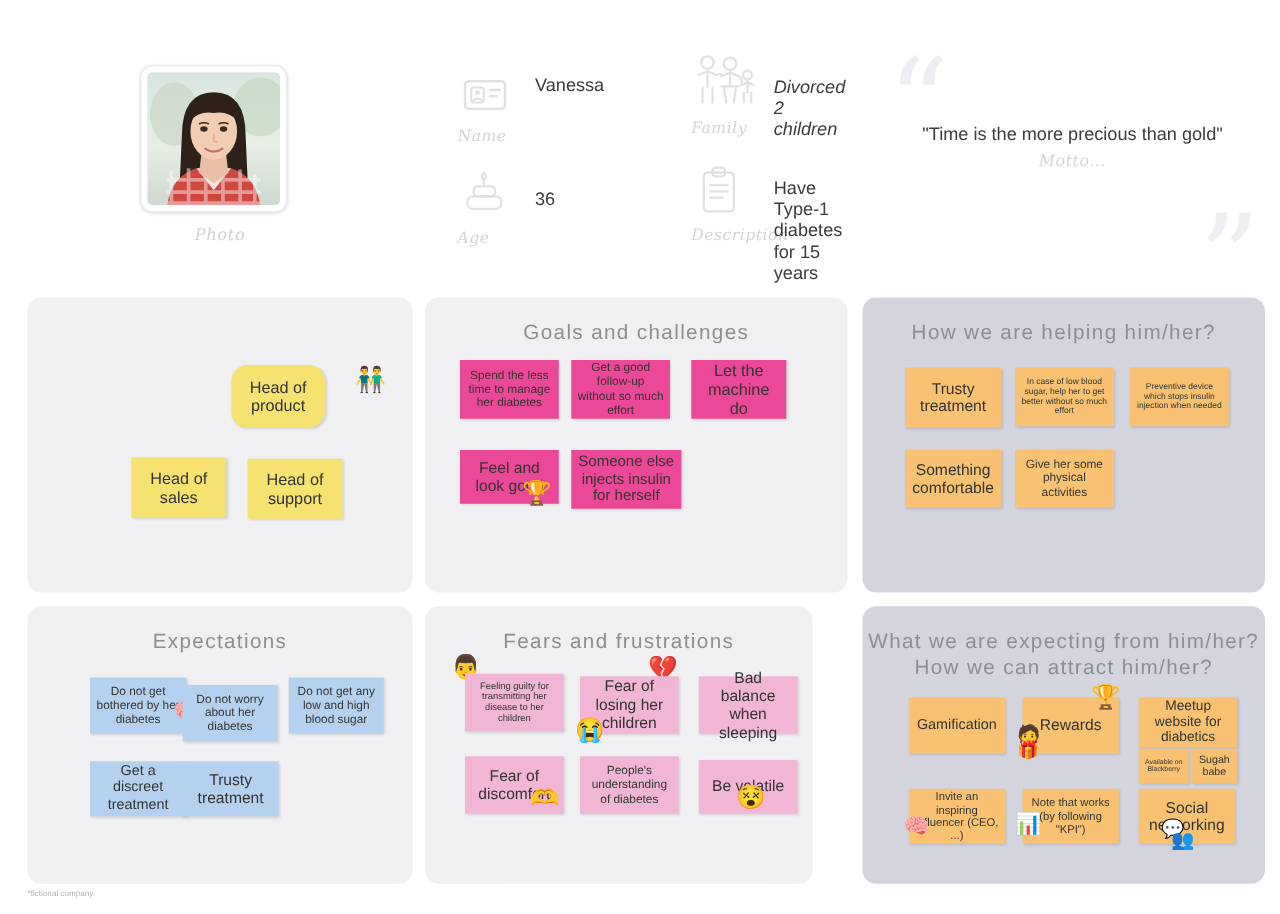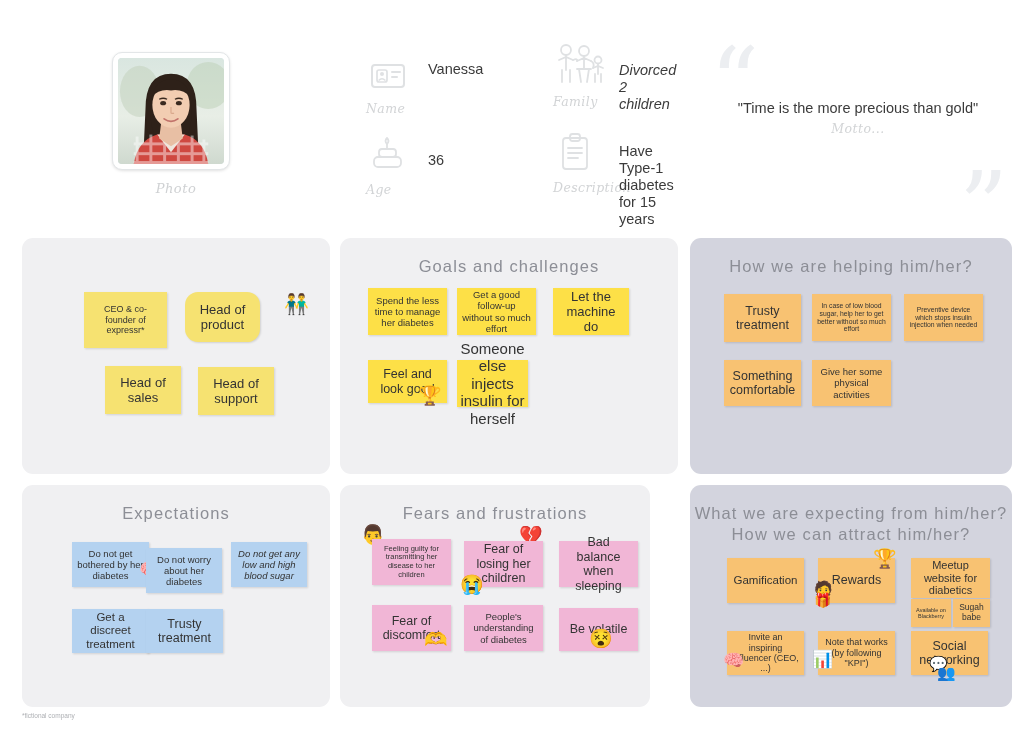--- a/index.html
+++ b/index.html
@@ -144,21 +144,21 @@
     display: flex;
     align-items: center;
     justify-content: center;
     text-align: center;
     color: #333333;
     padding: 3px 5px;
     box-shadow: 1px 1px 2px rgba(0,0,0,0.13);
     line-height: 1.16;
   }
   .note.yellow { background: #f6e271; }
-  .note.green  { background: #fde047; }
+  .note.green  { background: #ec4899; }
   .note.orange { background: #f8c272; }
   .note.blue   { background: #b4d2f0; }
   .note.pink   { background: #f1b6d6; }
 
   .emoji {
     position: absolute;
     line-height: 1;
     user-select: none;
   }
 
@@ -294,58 +294,57 @@
   <div class="motto-block">
     <span class="quote-mark quote-open">“</span>
     <span class="quote-mark quote-close">”</span>
     <div class="motto-text">"Time is the more precious than gold"</div>
     <div class="motto-caption">Motto...</div>
   </div>
 </div>
 
 <div class="panel gray" style="left:22px; top:238px; width:308px; height:236px;">
   <div class="notes">
-    <div class="note yellow" style="left:62px; top:54px; width:83px; height:56px; font-size:9px;">CEO &amp; co-founder of expressr*</div>
     <div class="note yellow" style="left:163px; top:54px; width:75px; height:50px; font-size:13px;border-radius:13px;">Head of product</div>
     <span class="emoji" style="left:262px; top:56px; font-size:20px;">👬</span>
     <div class="note yellow" style="left:83px; top:128px; width:76px; height:48px; font-size:13px;">Head of sales</div>
     <div class="note yellow" style="left:176px; top:129px; width:76px; height:48px; font-size:13px;">Head of support</div>
   </div>
 </div>
 
 <div class="panel gray" style="left:340px; top:238px; width:338px; height:236px;">
   <div class="panel-title">Goals and challenges</div>
   <div class="notes">
     <div class="note green" style="left:28px; top:50px; width:79px; height:47px; font-size:9.5px;">Spend the less time to manage her diabetes</div>
     <div class="note green" style="left:117px; top:50px; width:79px; height:47px; font-size:9.5px;">Get a good follow-up without so much effort</div>
     <div class="note green" style="left:213px; top:50px; width:76px; height:47px; font-size:13px;">Let the machine do</div>
     <div class="note green" style="left:28px; top:122px; width:79px; height:43px; font-size:12.5px;">Feel and look good</div>
     <span class="emoji" style="left:78px; top:148px; font-size:19px;">🏆</span>
-    <div class="note green" style="left:117px; top:122px; width:71px; height:47px; font-size:15px;">Someone else injects insulin for herself</div>
+    <div class="note green" style="left:117px; top:122px; width:88px; height:47px; font-size:12px;">Someone else injects insulin for herself</div>
   </div>
 </div>
 
 <div class="panel accent" style="left:690px; top:238px; width:322px; height:236px;">
   <div class="panel-title">How we are helping him/her?</div>
   <div class="notes">
     <div class="note orange" style="left:34px; top:56px; width:77px; height:48px; font-size:12.5px;">Trusty treatment</div>
     <div class="note orange" style="left:122px; top:56px; width:79px; height:47px; font-size:6.8px;">In case of low blood sugar, help her to get better without so much effort</div>
     <div class="note orange" style="left:214px; top:56px; width:79px; height:47px; font-size:6.8px;">Preventive device which stops insulin injection when needed</div>
     <div class="note orange" style="left:34px; top:122px; width:77px; height:46px; font-size:12.5px;">Something comfortable</div>
     <div class="note orange" style="left:122px; top:122px; width:79px; height:46px; font-size:9.5px;">Give her some physical activities</div>
   </div>
 </div>
 
 <div class="panel gray" style="left:22px; top:485px; width:308px; height:222px;">
   <div class="panel-title">Expectations</div>
   <div class="notes">
     <div class="note blue" style="left:50px; top:57px; width:77px; height:45px; font-size:9.5px;">Do not get bothered by her diabetes</div>
     <span class="emoji" style="left:117px; top:75px; font-size:19px;">🧠</span>
     <div class="note blue" style="left:124px; top:63px; width:76px; height:45px; font-size:9.5px;">Do not worry about her diabetes</div>
-    <div class="note blue" style="left:209px; top:57px; width:76px; height:45px; font-size:9.5px;font-style:italic;">Do not get any low and high blood sugar</div>
+    <div class="note blue" style="left:209px; top:57px; width:76px; height:45px; font-size:9.5px;">Do not get any low and high blood sugar</div>
     <div class="note blue" style="left:50px; top:124px; width:77px; height:44px; font-size:11.5px;">Get a discreet treatment</div>
     <div class="note blue" style="left:124px; top:124px; width:77px; height:44px; font-size:12.5px;">Trusty treatment</div>
   </div>
 </div>
 
 <div class="panel gray" style="left:340px; top:485px; width:310px; height:222px;">
   <div class="panel-title">Fears and frustrations</div>
   <div class="notes">
     <span class="emoji" style="left:21px; top:40px; font-size:19px;">👨</span>
     <div class="note pink" style="left:32px; top:54px; width:79px; height:46px; font-size:7.5px;">Feeling guilty for transmitting her disease to her children</div>

